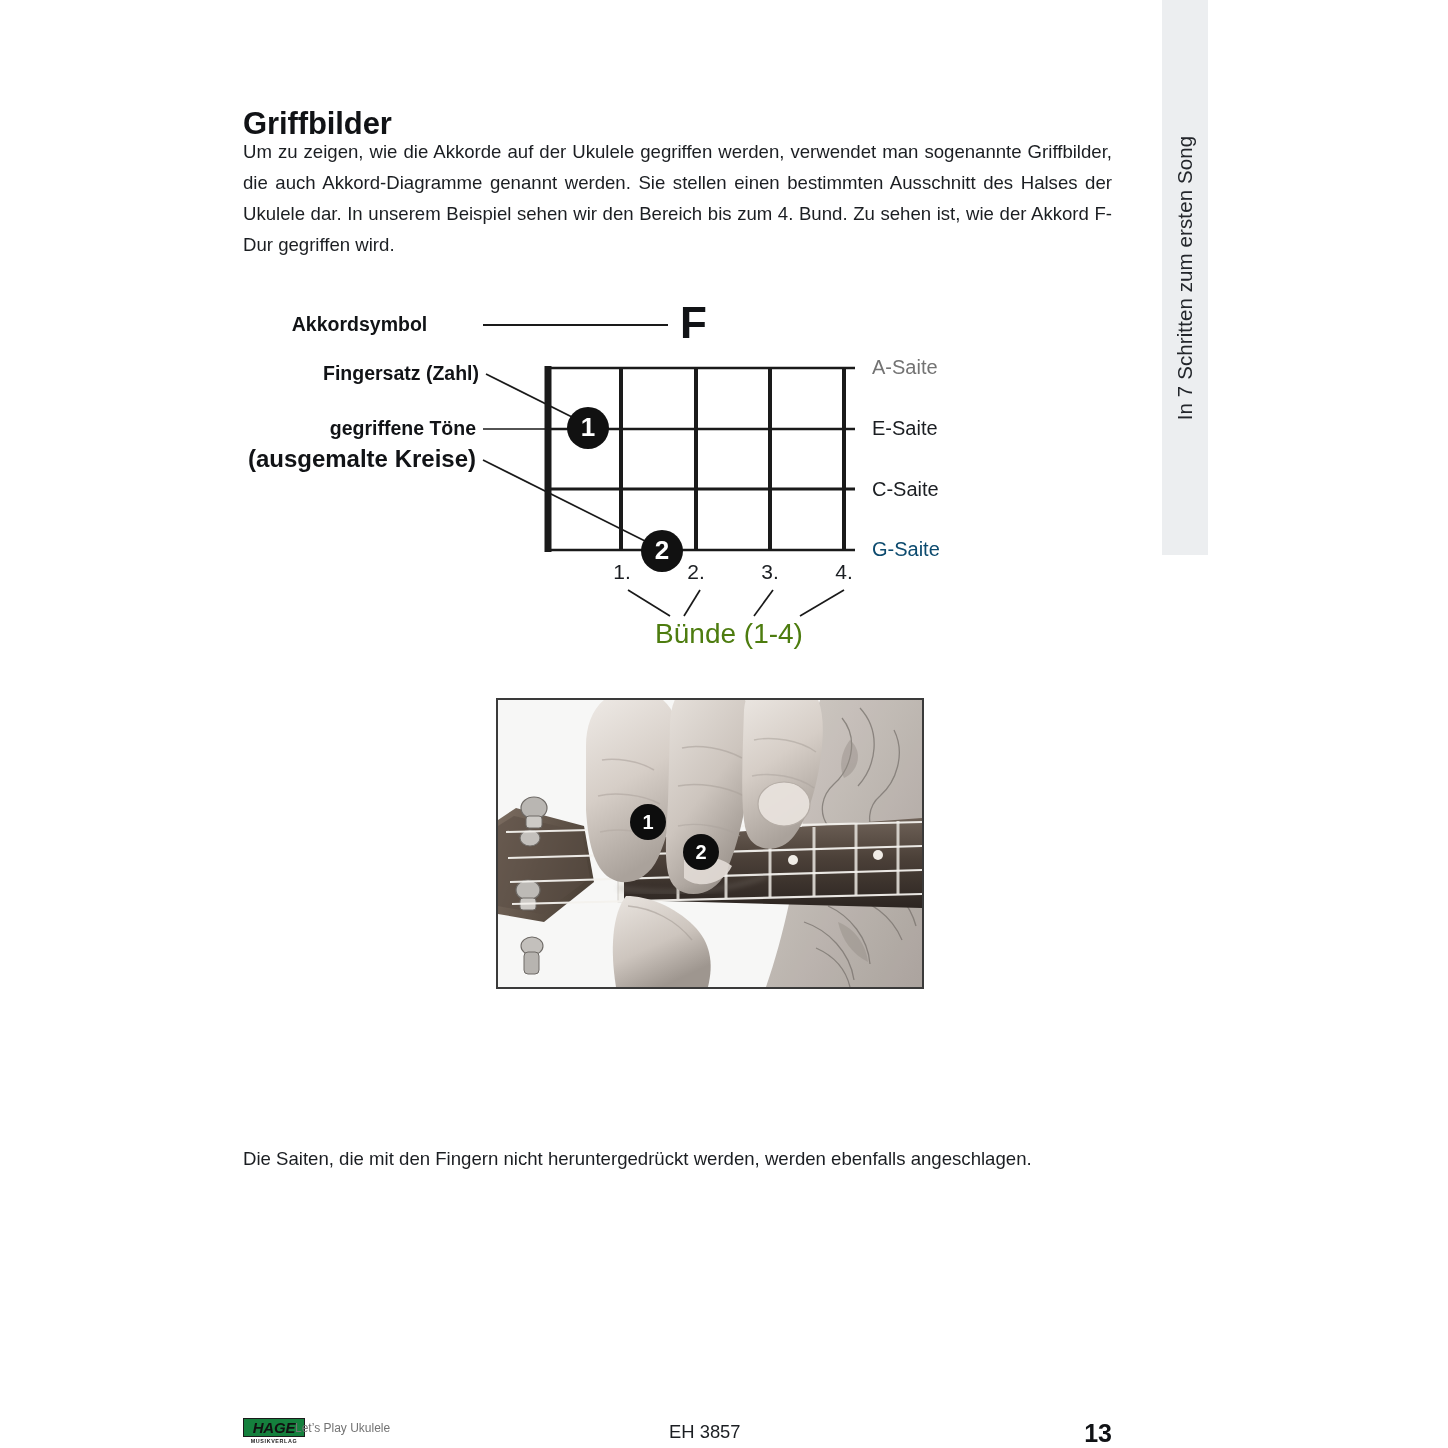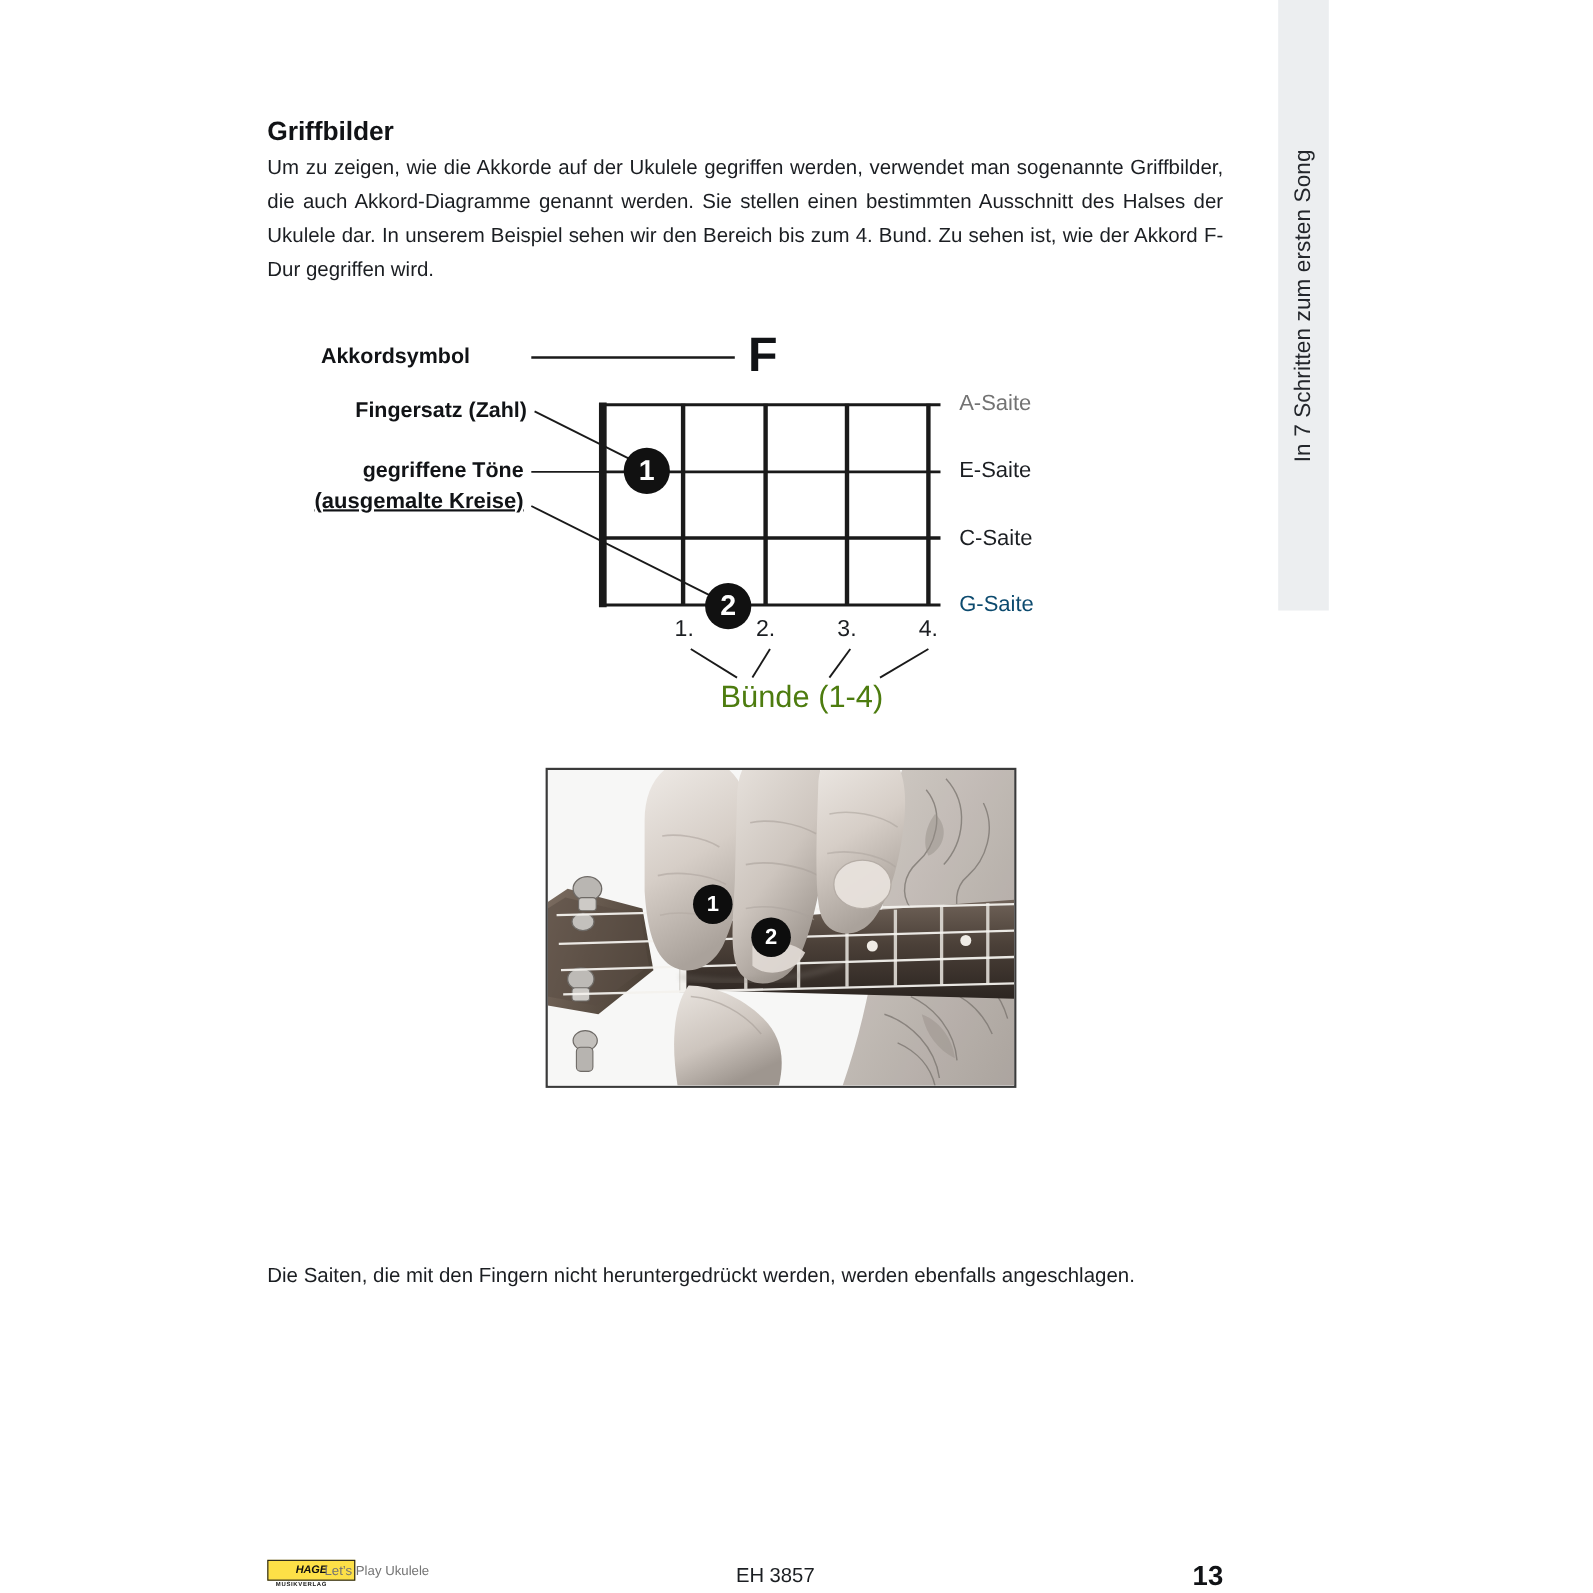--- a/index.html
+++ b/index.html
@@ -34,21 +34,21 @@
     transform-origin: center center;
     white-space: nowrap;
     font-size: 20.5px;
     letter-spacing: 0.1px;
     color: #23262b;
   }
   .section-title {
     position: absolute;
     left: 243px;
     top: 106px;
-    font-size: 24px;
+    font-size: 31px;
     font-weight: bold;
     color: #111316;
     letter-spacing: -0.1px;
   }
   .para {
     position: absolute;
     left: 243px;
     width: 869px;
     font-size: 18.6px;
     line-height: 31px;
@@ -92,33 +92,33 @@
     height: 32px;
   }
   .logo-box {
     position: absolute;
     left: 0px;
     top: 2px;
     width: 62px;
     height: 26px;
   }
   .logo-main {
-    width: 80px;
+    width: 62px;
     height: 19px;
     border: 1.6px solid #1a1a1a;
     box-sizing: border-box;
     display: flex;
     align-items: center;
     justify-content: center;
-    font-size: 10px;
+    font-size: 15px;
     font-weight: bold;
     font-style: italic;
     letter-spacing: -0.2px;
     color: #111;
-    background: #fde047;
+    background: #15803d;
   }
   .logo-sub {
     width: 62px;
     text-align: center;
     font-size: 5.4px;
     font-weight: bold;
     letter-spacing: 0.6px;
     color: #1a1a1a;
     margin-top: 1px;
   }
@@ -190,21 +190,21 @@
       <line x1="601" y1="300" x2="557" y2="326" stroke="#1a1a1a" stroke-width="1.7"></line>
     </svg>
 
     <div style="position:absolute;left:0;top:0;width:880px;height:370px;">
 
       <div style="position:absolute;left:437px;top:8px;font-size:44px;font-weight:bold;color:#111316;">F</div>
 
       <div style="position:absolute;left:0px;top:23px;width:233px;text-align:center;font-size:19.5px;font-weight:bold;color:#111316;">Akkordsymbol</div>
       <div style="position:absolute;left:0px;top:72px;width:236px;text-align:right;font-size:19.5px;font-weight:bold;color:#111316;">Fingersatz (Zahl)</div>
       <div style="position:absolute;left:0px;top:127px;width:233px;text-align:right;font-size:19.5px;font-weight:bold;color:#111316;">gegriffene Töne</div>
-      <div style="position:absolute;left:0px;top:155px;width:233px;text-align:right;font-size:20px;font-weight:bold;color:#111316;text-decoration:underline;">(ausgemalte Kreise)</div>
+      <div style="position:absolute;left:0px;top:155px;width:233px;text-align:right;font-size:24px;font-weight:bold;color:#111316;">(ausgemalte Kreise)</div>
 
       <div style="position:absolute;left:629px;top:66px;font-size:20px;color:#737373;">A-Saite</div>
       <div style="position:absolute;left:629px;top:127px;font-size:20px;color:#1b1e22;">E-Saite</div>
       <div style="position:absolute;left:629px;top:188px;font-size:20px;color:#1b1e22;">C-Saite</div>
       <div style="position:absolute;left:629px;top:248px;font-size:20px;color:#0c4a6e;">G-Saite</div>
 
       <div style="position:absolute;left:324px;top:122px;width:42px;text-align:center;font-size:26px;font-weight:bold;color:#ffffff;">1</div>
       <div style="position:absolute;left:398px;top:245px;width:42px;text-align:center;font-size:26px;font-weight:bold;color:#ffffff;">2</div>
 
       <div style="position:absolute;left:364px;top:270px;width:30px;text-align:center;font-size:21px;color:#1b1e22;">1.</div>

